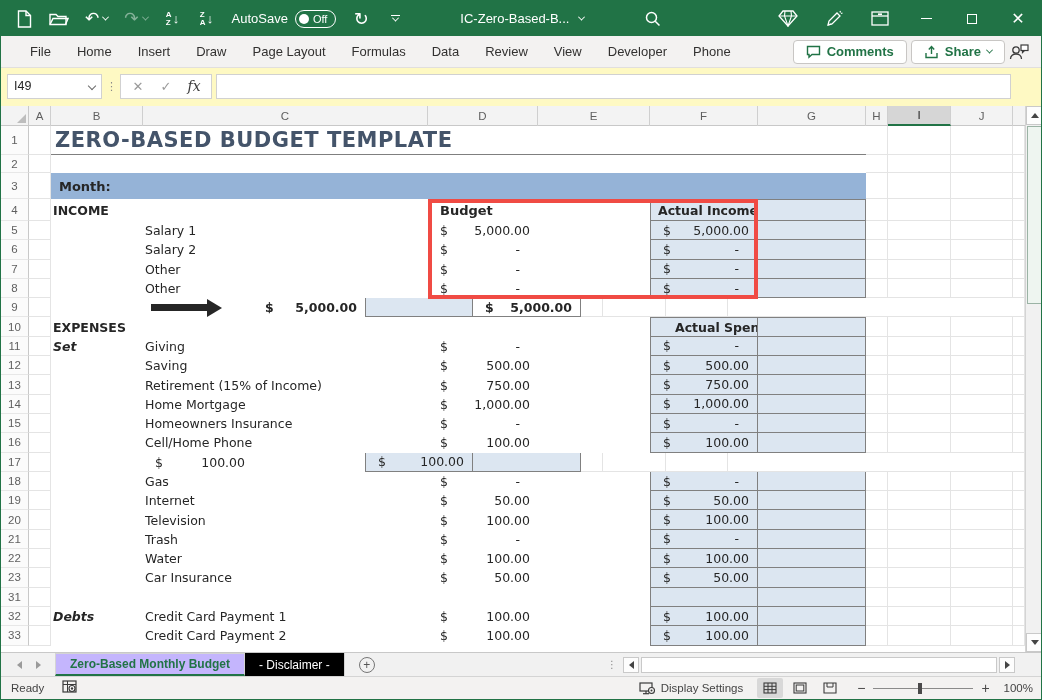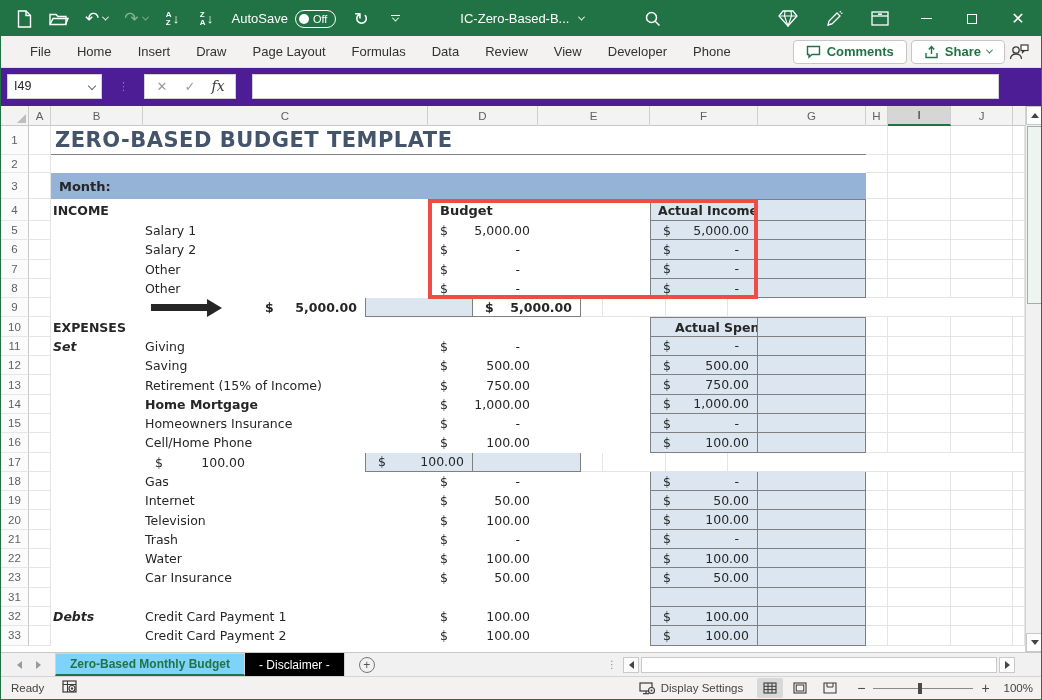--- a/index.html
+++ b/index.html
@@ -29,21 +29,21 @@
 
   
   .ribbonrow { height:32px; flex:0 0 32px; background:#f3f2f1; display:flex; align-items:center; border-bottom:1px solid #e1dfdd; }
   .rtabs { display:flex; align-items:center; padding-left:16px; gap:0; }
   .rtab { padding:0 13px; font-size:13px; color:#323130; height:32px; display:flex; align-items:center; cursor:default; }
   .rr-right { margin-left:auto; display:flex; align-items:center; gap:4px; padding-right:12px; }
   .pill-btn { display:flex; align-items:center; gap:6px; background:#fff; border:1px solid #c8c6c4; border-radius:4px; height:24px; padding:0 12px; color:#217346; font-size:13px; font-weight:600; }
   .pill-btn svg { display:block; }
 
   
-  .formularow { height:38px; flex:0 0 38px; background:#4c1d95; display:flex; align-items:center; padding:5px 6px 7px 6px; gap:16px; }
+  .formularow { height:38px; flex:0 0 38px; background:#fef9c3; display:flex; align-items:center; padding:5px 6px 7px 6px; gap:4px; }
   .namebox { width:95px; height:25px; background:#fff; border:1px solid #d1d1d1; display:flex; align-items:center; padding:0 6px; font-size:12.5px; }
   .namebox .nb-chev { margin-left:auto; width:6px; height:6px; border-right:1.3px solid #6b6b6b; border-bottom:1.3px solid #6b6b6b; transform:rotate(45deg); }
   .vdots { color:#8a8a8a; font-size:11px; letter-spacing:0; line-height:6px; width:10px; text-align:center; }
   .fb-btns { display:flex; align-items:center; gap:2px; background:#fff; border:1px solid #d1d1d1; height:25px; padding:0 4px; }
   .fb-btn { width:26px; text-align:center; font-size:13px; color:#9a9a9a; }
   .fb-fx { color:#3b3b3b; font-family:"DejaVu Serif",serif; font-style:italic; font-size:14px; }
   .fb-input { flex:1; height:25px; background:#fff; border:1px solid #d1d1d1; }
   .fb-expand { width:20px; text-align:center; color:#6b6b6b; font-size:10px; }
 
   
@@ -87,21 +87,21 @@
   .tri-left { width:0;height:0;border-top:4px solid transparent;border-bottom:4px solid transparent;border-right:5px solid #444; }
   .tri-right { width:0;height:0;border-top:4px solid transparent;border-bottom:4px solid transparent;border-left:5px solid #444; }
   .vs-thumb { margin:1px 1px; height:178px; background:#eef5f0; border:1px solid #9bb3a5; }
 
   
   .tabrow { height:24px; flex:0 0 24px; background:#f1f1f1; border-bottom:1px solid #d4d4d4; display:flex; align-items:stretch; }
   .tab-nav { display:flex; align-items:center; gap:14px; padding:0 14px 0 16px; }
   .tab-nav .tri-left, .tab-nav .tri-right { opacity:.5; }
   .sheettabs { display:flex; align-items:stretch; }
   .stab { display:flex; align-items:center; padding:0 14px; font-size:12px; color:#444; border-right:1px solid #d4d4d4; cursor:default; }
-  .stab.active { background:#7dd3fc; color:var(--excel-green,#217346); font-weight:bold; border-top:1px solid #d4d4d4; border-left:1px solid #d4d4d4; border-bottom:2px solid var(--excel-green,#217346); }
+  .stab.active { background:#c4b5fd; color:var(--excel-green,#217346); font-weight:bold; border-top:1px solid #d4d4d4; border-left:1px solid #d4d4d4; border-bottom:2px solid var(--excel-green,#217346); }
   .stab.black { background:var(--tab-black,#000); color:#fff; }
   .addsheet { display:flex; align-items:center; padding:0 14px; }
   .addsheet .circ { width:16px; height:16px; border:1px solid #767676; border-radius:50%; display:flex; align-items:center; justify-content:center; font-size:12px; color:#555; line-height:1; }
   .tr-split { display:flex; align-items:center; color:#8a8a8a; font-size:10px; line-height:5px; margin:0 6px 0 auto; }
   .hscroll { display:flex; align-items:center; gap:2px; padding-right:6px; width:398px; }
   .hs-btn { width:16px; height:16px; background:#fdfdfd; border:1px solid #c9c9c9; display:flex; align-items:center; justify-content:center; }
   .hs-track { flex:1; height:16px; background:#fff; border:1px solid #c9c9c9; }
   .tr-end { width:20px; }
 
   
@@ -534,21 +534,21 @@
             <div class="cell bcell" style="width: 108px; flex-basis: 108px;"></div>
             <div class="cell gl" style="width: 22px; flex-basis: 22px;"></div>
             <div class="cell gl" style="width: 63px; flex-basis: 63px;"></div>
             <div class="cell gl" style="width: 62px; flex-basis: 62px;"></div>
             <div class="cell gl" style="width: 12px; flex: 1 1 0%;"></div>
           </div>
           <div class="srow" style="height: 19.3px;">
             <div class="rn">14</div>
             <div class="cell gl" style="width: 22px; flex-basis: 22px;"></div>
             <div class="cell lbl" style="width: 92px; flex-basis: 92px;"></div>
-            <div class="cell lbl" style="width: 285px; flex-basis: 285px; font-weight: bold;">Home Mortgage</div>
+            <div class="cell lbl" style="width: 285px; flex-basis: 285px;">Home Mortgage</div>
             <div class="cell " style="width: 110px; flex-basis: 110px;">
               <div class="money">
                 <span>$</span>
                 <span>1,000.00</span>
               </div>
             </div>
             <div class="cell " style="width: 112px; flex-basis: 112px;"></div>
             <div class="cell bcell bl" style="width: 108px; flex-basis: 108px;">
               <div class="money">
                 <span>$</span>

